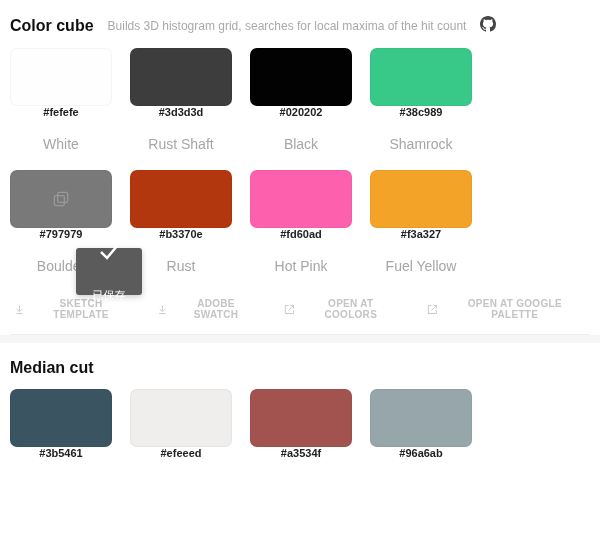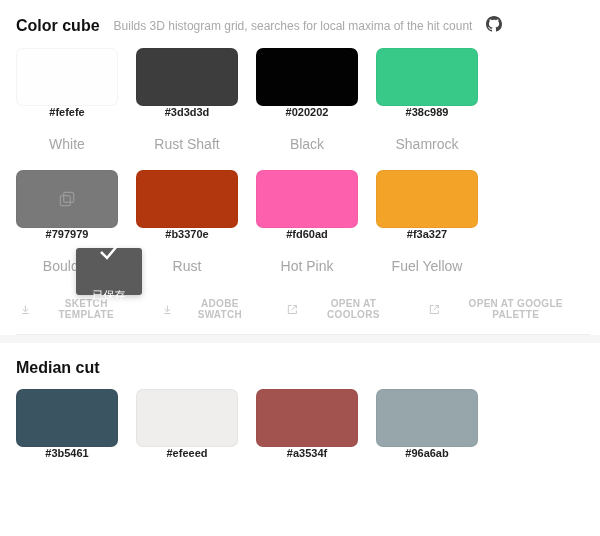--- a/index.html
+++ b/index.html
@@ -3,21 +3,21 @@
 <meta charset="utf-8">
 <style>
   * { box-sizing: border-box; margin: 0; padding: 0; }
   body {
     font-family: -apple-system, BlinkMacSystemFont, "Segoe UI", Arial, sans-serif;
     background: #fff;
     width: 600px;
     color: #222;
     position: relative;
   }
-  .section { padding: 16px 10px 0 16px; }
+  .section { padding: 16px 10px 0 10px; }
   .section-header {
     display: flex;
     align-items: center;
     gap: 14px;
     margin-bottom: 12px;
   }
   .section-title {
     font-size: 16px;
     font-weight: 700;
     color: #111;

